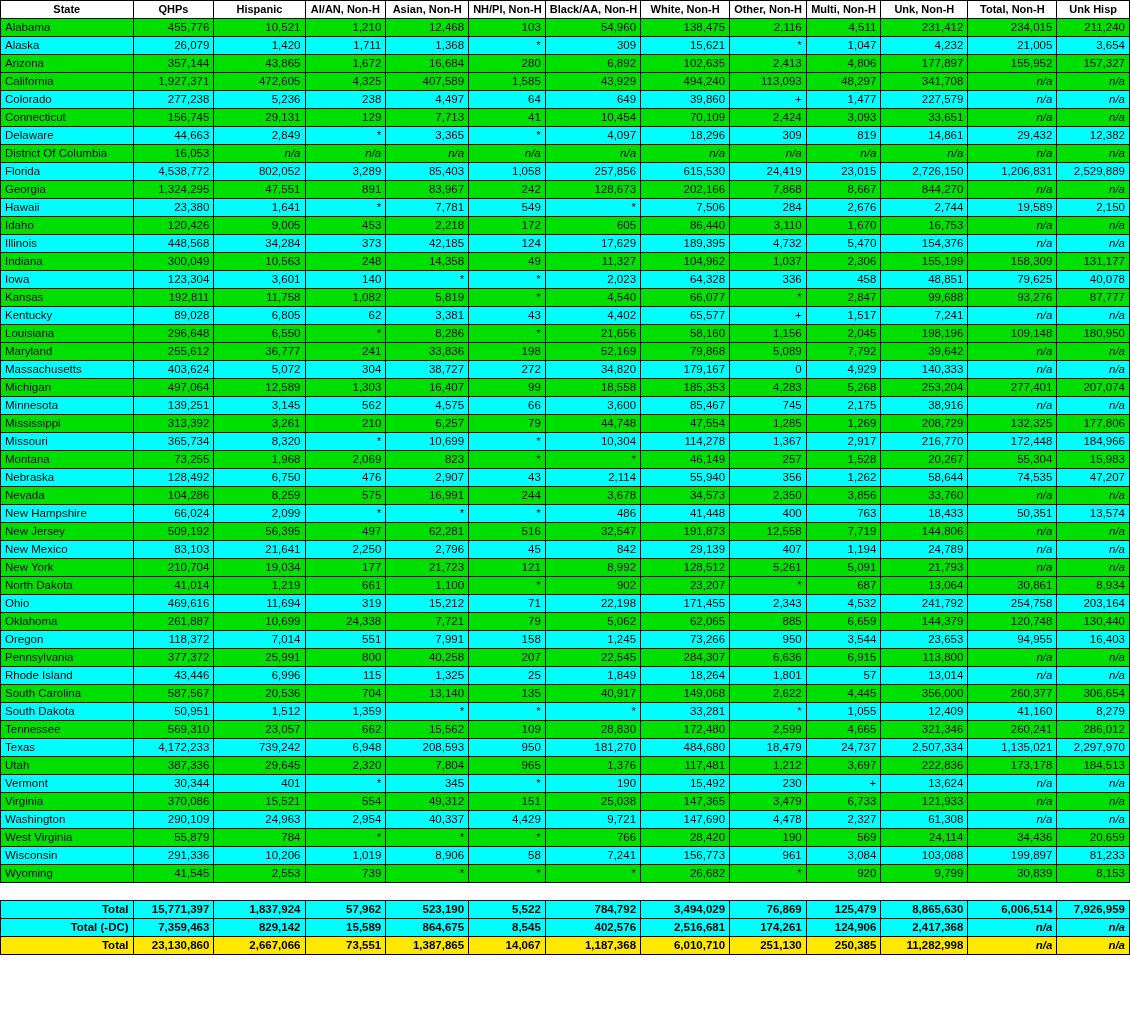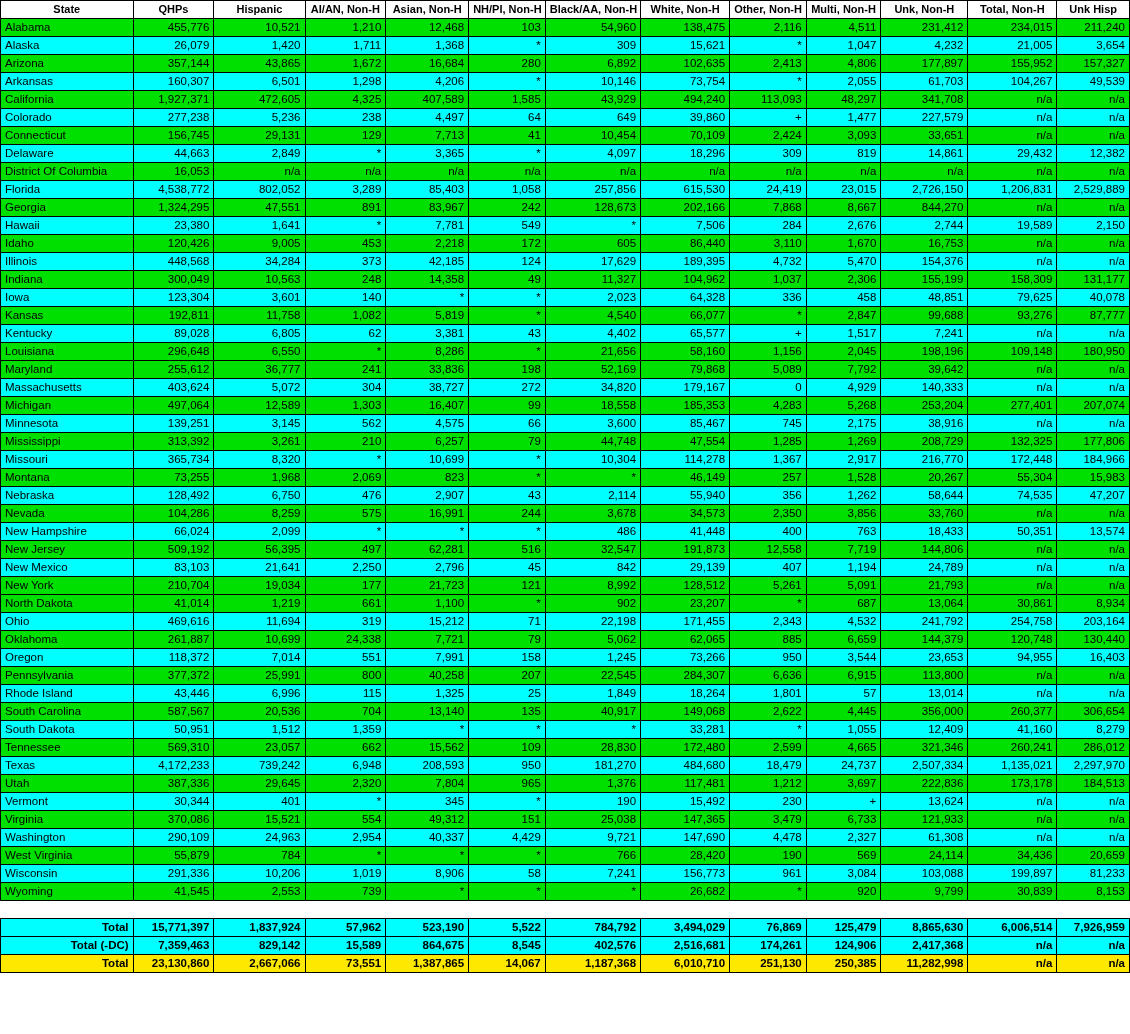--- a/index.html
+++ b/index.html
@@ -42,21 +42,21 @@
     text-align: left;
     font-weight: normal;
   }
   td.num {
     text-align: right;
   }
   tr.green td { background: #00e000; }
   tr.cyan  td { background: #00ffff; }
   tr.totalrow td { background: #00ffff; font-weight: bold; }
   tr.totalgold td { background: #ffe800; font-weight: bold; }
-  td.italic { }
+  td.italic { font-style: italic; }
   .spacer-row td {
     background: #ffffff;
     border: none;
     height: 10px;
   }
   .spacer-row td.edge {
     border: none;
   }
   .totals-label {
     text-align: right;
@@ -139,35 +139,20 @@
         <td class="num">16,684</td>
         <td class="num">280</td>
         <td class="num">6,892</td>
         <td class="num">102,635</td>
         <td class="num">2,413</td>
         <td class="num">4,806</td>
         <td class="num">177,897</td>
         <td class="num">155,952</td>
         <td class="num">157,327</td>
       </tr>
-      <tr class="cyan">
-        <td class="state">Arkansas</td>
-        <td class="num">160,307</td>
-        <td class="num">6,501</td>
-        <td class="num">1,298</td>
-        <td class="num">4,206</td>
-        <td class="num">*</td>
-        <td class="num">10,146</td>
-        <td class="num">73,754</td>
-        <td class="num">*</td>
-        <td class="num">2,055</td>
-        <td class="num">61,703</td>
-        <td class="num">104,267</td>
-        <td class="num">49,539</td>
-      </tr>
       <tr class="green">
         <td class="state">California</td>
         <td class="num">1,927,371</td>
         <td class="num">472,605</td>
         <td class="num">4,325</td>
         <td class="num">407,589</td>
         <td class="num">1,585</td>
         <td class="num">43,929</td>
         <td class="num">494,240</td>
         <td class="num">113,093</td>

